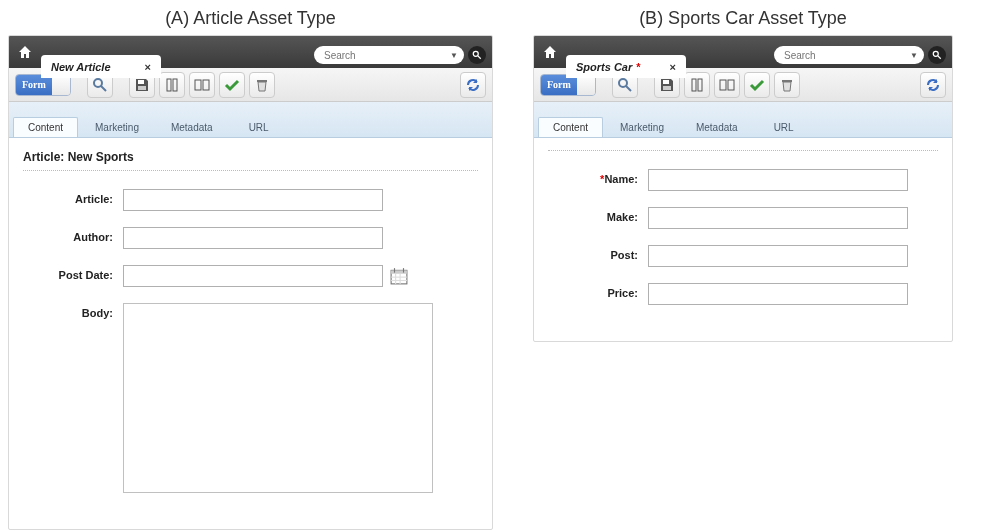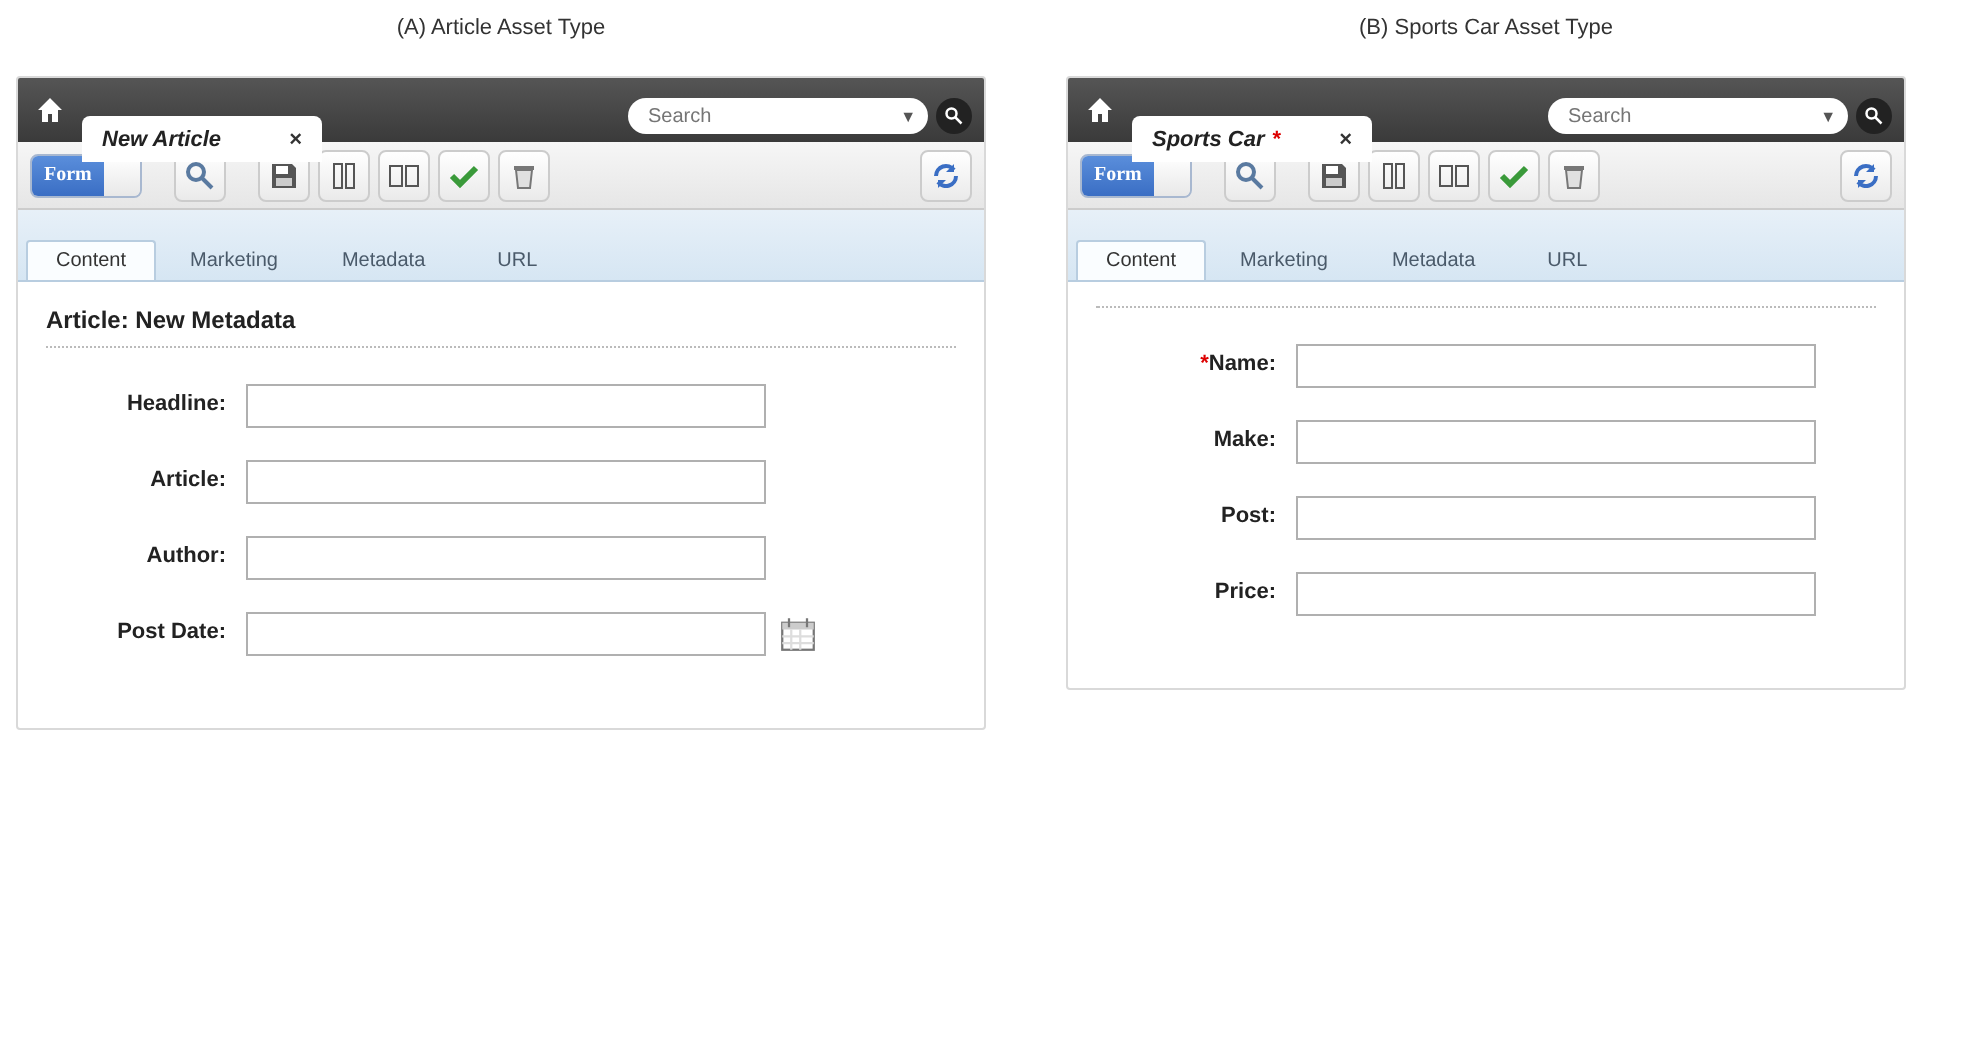--- a/index.html
+++ b/index.html
@@ -10,24 +10,24 @@
     background: #fff;
     padding: 8px;
     width: 982px;
   }
   .outer { display: flex; gap: 40px; }
   .col { flex: 0 0 auto; }
   .col-a { width: 485px; }
   .col-b { width: 420px; }
   .col-title {
     font-family: "Trebuchet MS", Arial, sans-serif;
-    font-size: 11px;
+    font-size: 18px;
     text-align: center;
     color: #333;
-    margin: 0 0 18px 0;
+    margin: 0 0 6px 0;
   }
   .panel {
     border: 1px solid #d9d9d9;
     border-radius: 2px;
     overflow: hidden;
     background: #fff;
   }
   
   .topbar {
     background: linear-gradient(#555, #3a3a3a);
@@ -284,27 +284,23 @@
       </div>
 
       <div class="subtabs">
         <div class="subtab active">Content</div>
         <div class="subtab">Marketing</div>
         <div class="subtab">Metadata</div>
         <div class="subtab">URL</div>
       </div>
 
       <div class="content">
-        <div class="page-heading">Article: New Metadata</div>
+        <div class="page-heading">Article: New Sports</div>
         <div class="dotted"></div>
 
-        <div class="form-row">
-          <label>Headline:</label>
-          <input class="txt" type="text" value="" style="">
-        </div>
         <div class="form-row">
           <label>Article:</label>
           <input class="txt" type="text" value="" style="">
         </div>
         <div class="form-row">
           <label>Author:</label>
           <input class="txt" type="text" value="" style="">
         </div>
         <div class="form-row">
           <label>Post Date:</label>
@@ -317,20 +313,24 @@
                   <line x1="4" y1="1" x2="4" y2="5" stroke="#777"></line>
                   <line x1="12" y1="1" x2="12" y2="5" stroke="#777"></line>
                   <line x1="1" y1="9" x2="15" y2="9" stroke="#ddd"></line>
                   <line x1="1" y1="12" x2="15" y2="12" stroke="#ddd"></line>
                   <line x1="5" y1="6" x2="5" y2="15" stroke="#ddd"></line>
                   <line x1="9" y1="6" x2="9" y2="15" stroke="#ddd"></line>
                 </svg>
             </div>
           </div>
         </div>
+        <div class="form-row">
+          <label>Body:</label>
+          <textarea class="ta" style=""></textarea>
+        </div>
       </div>
 
     </div>
   </div>
 
   <div class="col col-b">
     <div class="col-title">(B) Sports Car Asset Type</div>
     <div class="panel">
 
       <div class="topbar">

